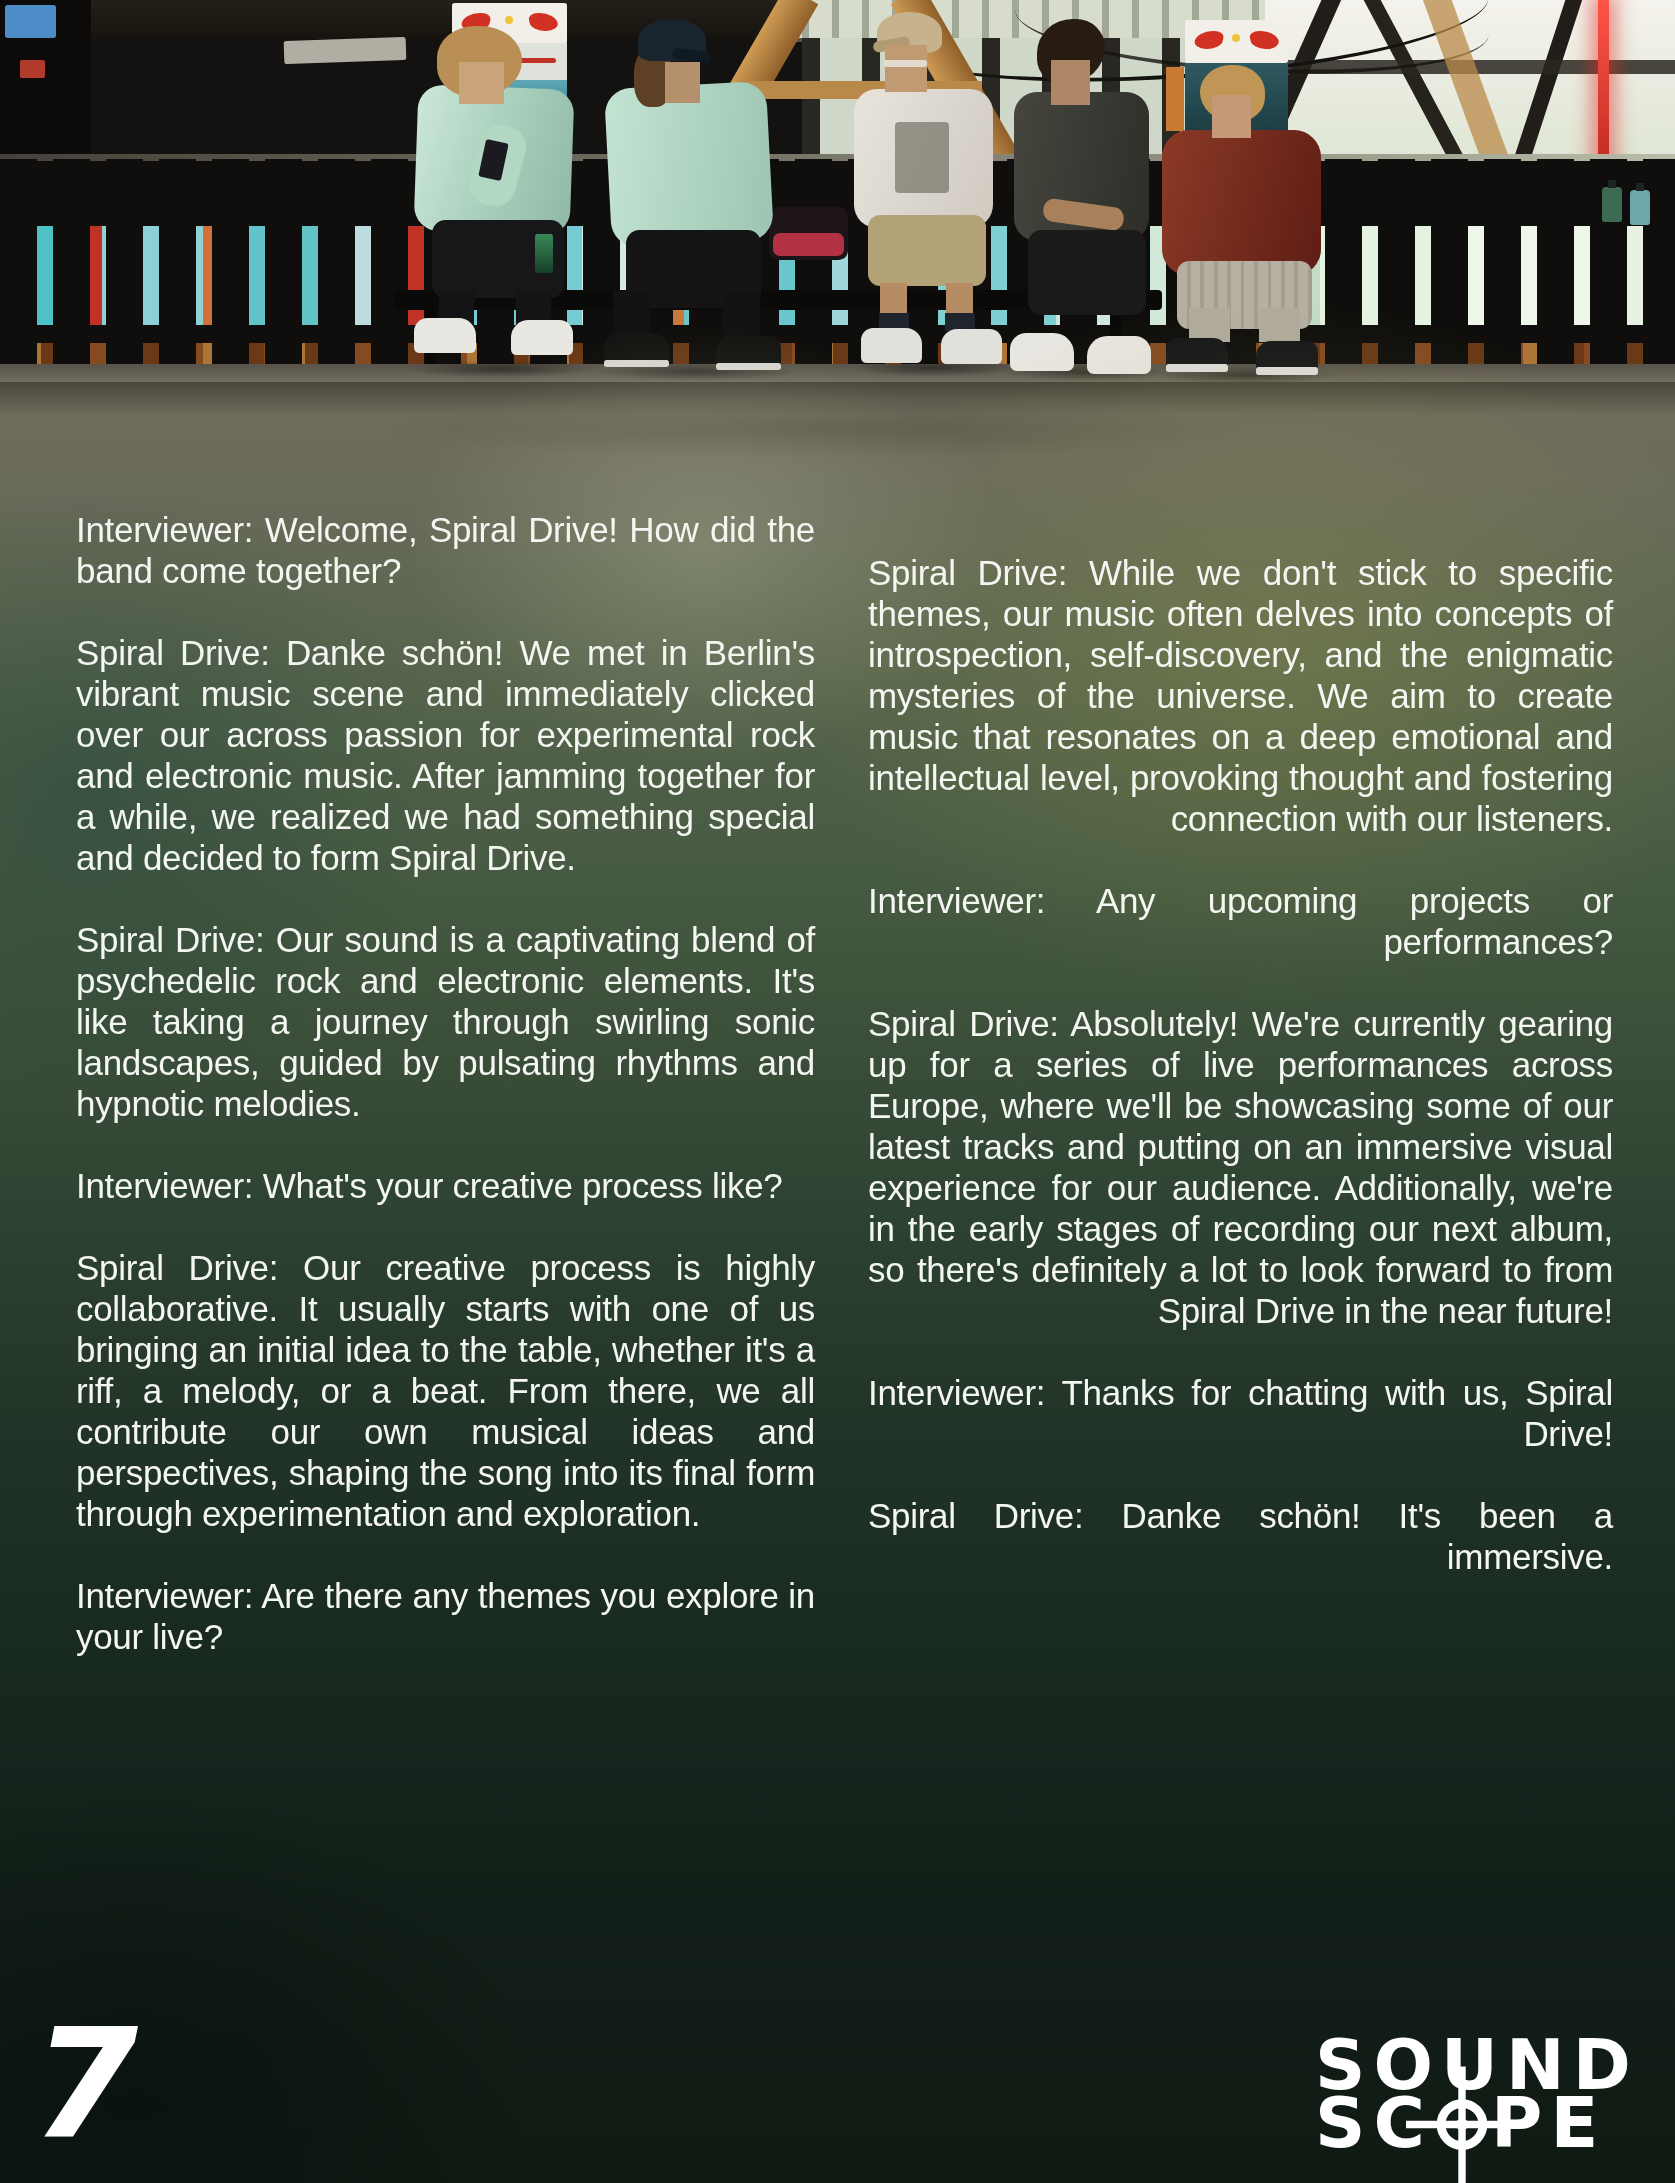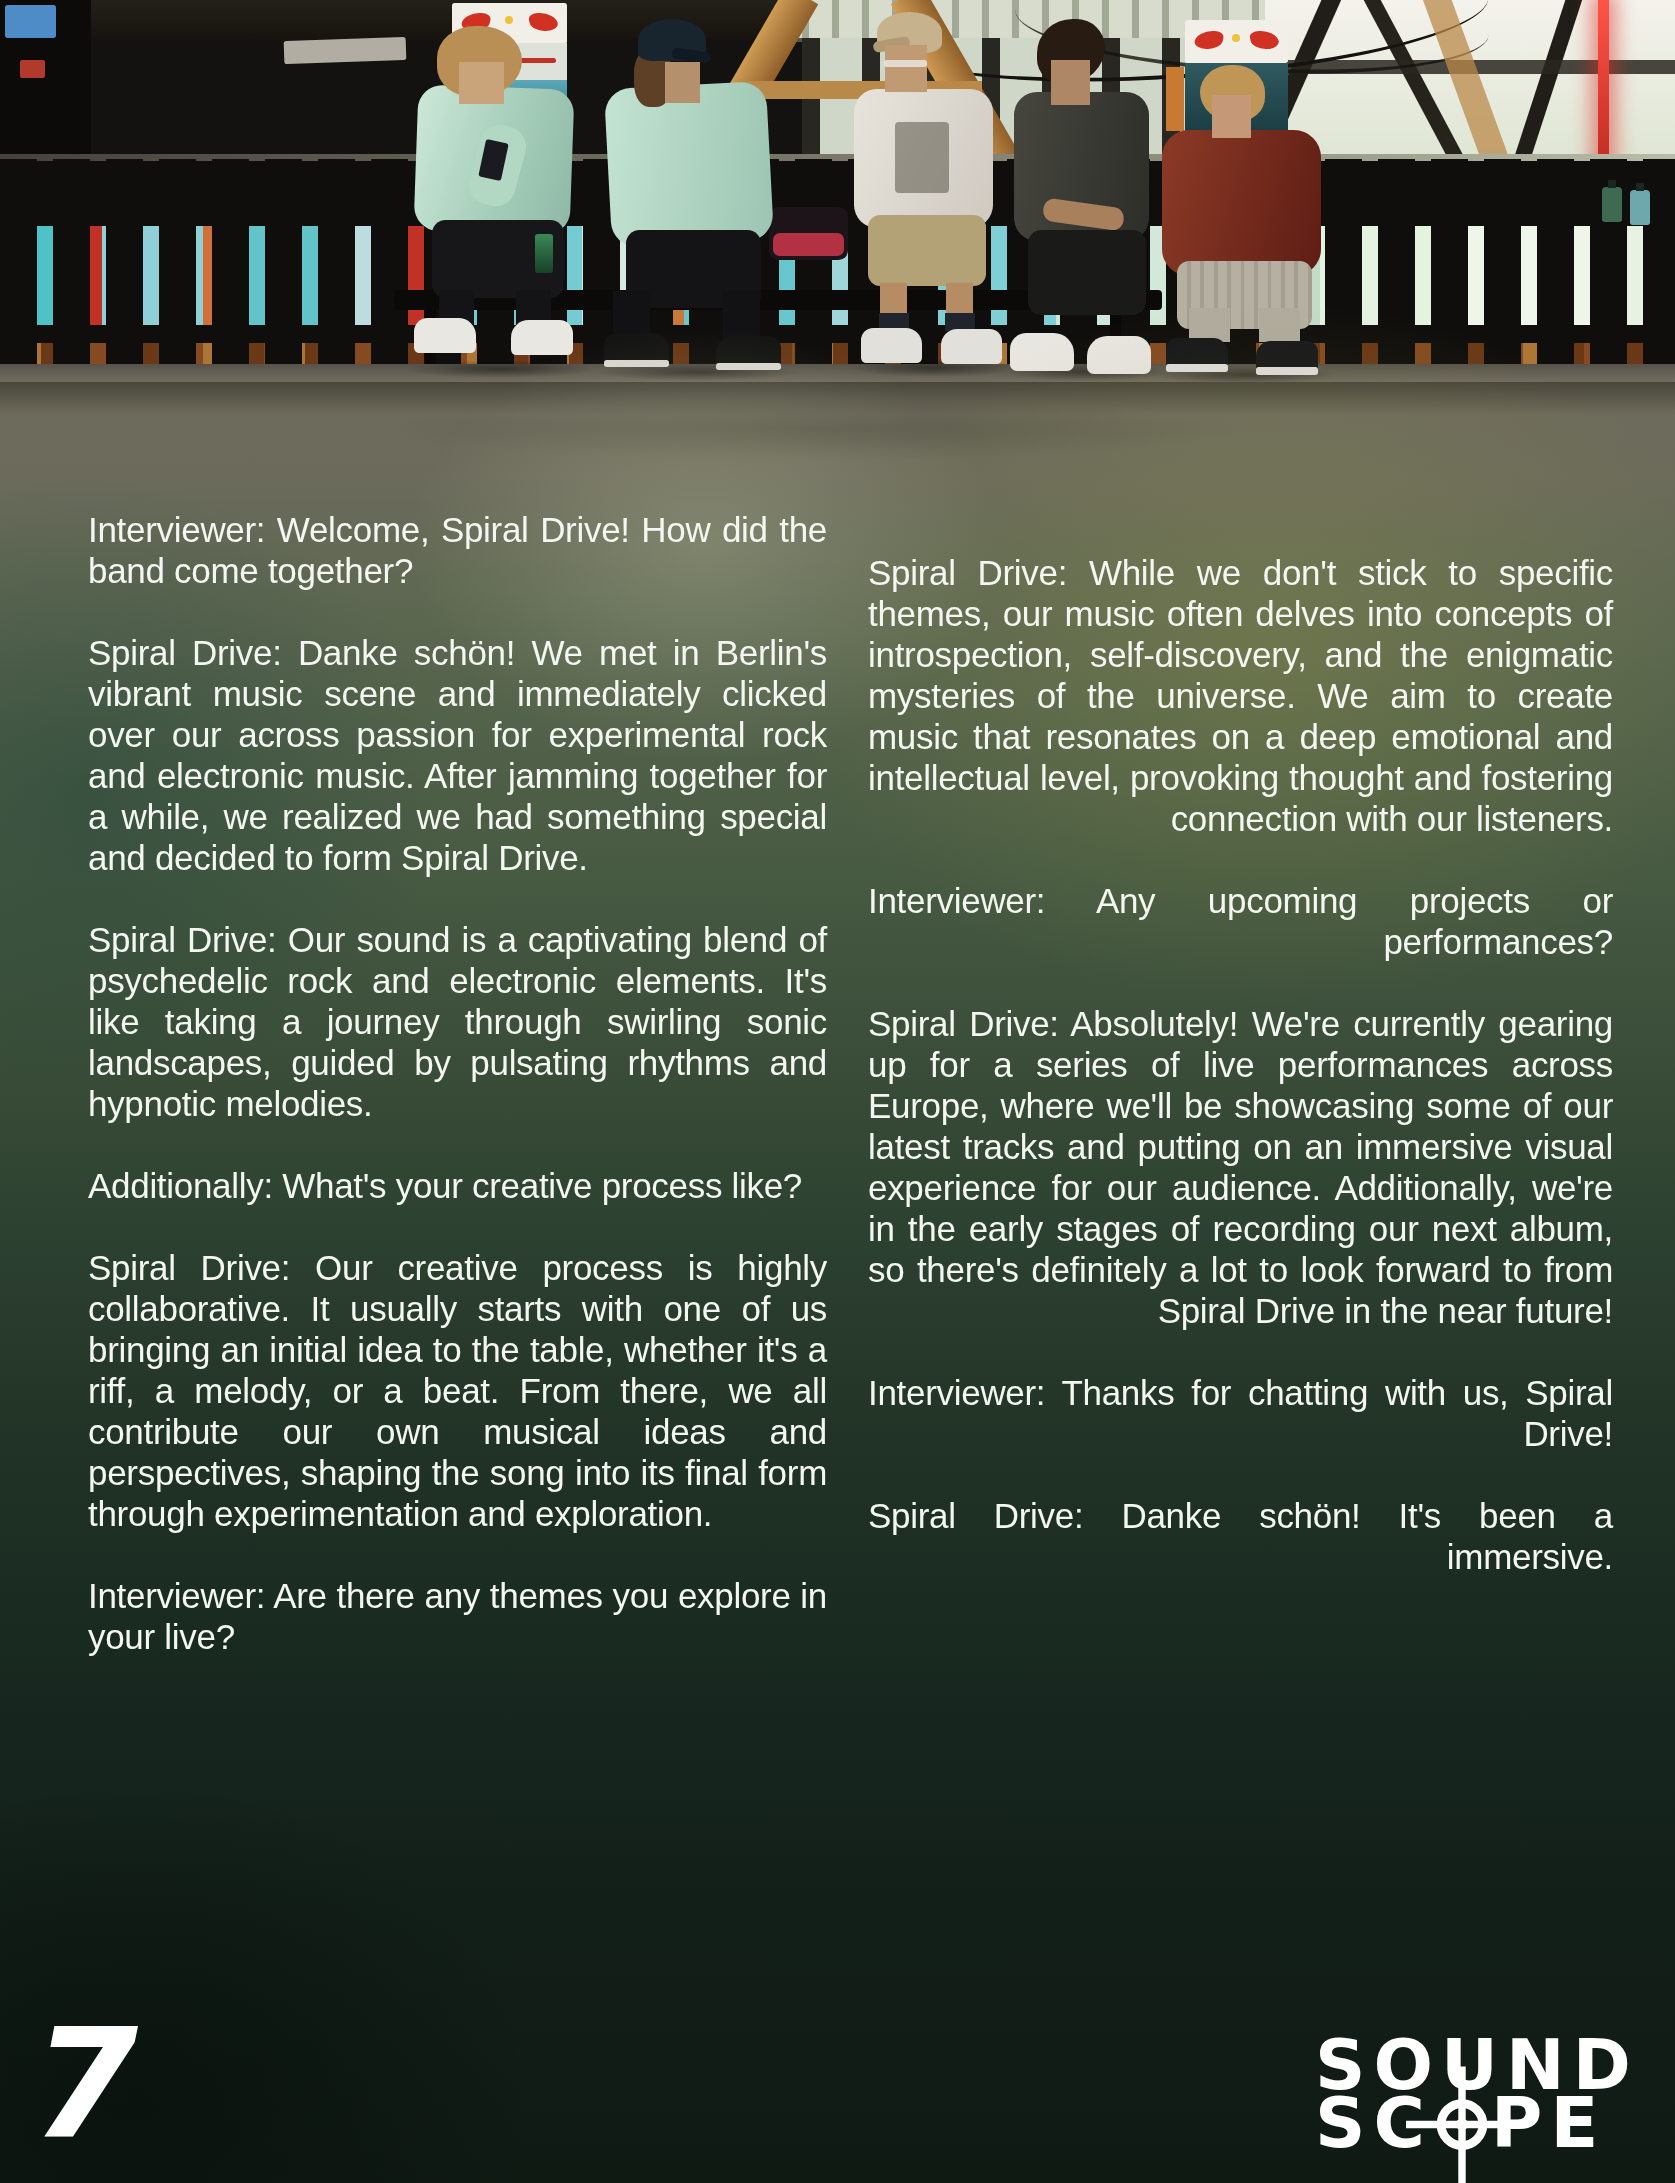--- a/index.html
+++ b/index.html
@@ -166,21 +166,21 @@
 
   .floor-shadow { left:0; top:382px; width:1676px; height:32.5px;
     background:linear-gradient(180deg, rgba(15,13,10,.40), transparent); }
   .bench-shadow { left:379px; top:399px; width:867px; height:61px; border-radius:50%;
     background:radial-gradient(closest-side, rgba(18,18,8,.18), transparent); }
 
   
   .col { position:absolute; color:#f4f6f1; font-size:35px; line-height:41px;
     letter-spacing:-0.3px; text-align:justify; }
   .col p { margin:0 0 41px 0; }
-  .col-left { left:88px; top:509px; width:739px; }
+  .col-left { left:76px; top:509px; width:739px; }
   .col-right { left:868px; top:509px; width:745px; padding-top:43px; text-align-last:right; }
   .col-right p { text-align:justify; text-align-last:right; }
 
   
   .page-number { left:32.5px; top:2009px; font-family:"DejaVu Sans", sans-serif;
     font-weight:700; font-style:oblique; font-size:152px; line-height:1; color:#ffffff; }
 
   
   .logo { left:1315px; top:2036px; width:359px; color:#ffffff;
     font-family:"DejaVu Sans", sans-serif; font-weight:700; }
@@ -320,21 +320,21 @@
 
   <div class="tint olive abs"></div>
   <div class="tint light abs"></div>
   <div class="tint teal abs"></div>
   <div class="tint dark abs"></div>
 
   <div class="col col-left">
       <p>Interviewer: Welcome, Spiral Drive! How did the band come together?</p>
       <p>Spiral Drive: Danke schön! We met in Berlin's vibrant music scene and immediately clicked over our across passion for experimental rock and electronic music. After jamming together for a while, we realized we had something special and decided to form Spiral Drive.</p>
       <p>Spiral Drive: Our sound is a captivating blend of psychedelic rock and electronic elements. It's like taking a journey through swirling sonic landscapes, guided by pulsating rhythms and hypnotic melodies.</p>
-      <p>Additionally: What's your creative process like?</p>
+      <p>Interviewer: What's your creative process like?</p>
       <p>Spiral Drive: Our creative process is highly collaborative. It usually starts with one of us bringing an initial idea to the table, whether it's a riff, a melody, or a beat. From there, we all contribute our own musical ideas and perspectives, shaping the song into its final form through experimentation and exploration.</p>
       <p>Interviewer: Are there any themes you explore in your live?</p>
     </div>
   <div class="col col-right">
       <p>Spiral Drive: While we don't stick to specific themes, our music often delves into concepts of introspection, self-discovery, and the enigmatic mysteries of the universe. We aim to create music that resonates on a deep emotional and intellectual level, provoking thought and fostering connection with our listeners.</p>
       <p>Interviewer: Any upcoming projects or performances?</p>
       <p>Spiral Drive: Absolutely! We're currently gearing up for a series of live performances across Europe, where we'll be showcasing some of our latest tracks and putting on an immersive visual experience for our audience. Additionally, we're in the early stages of recording our next album, so there's definitely a lot to look forward to from Spiral Drive in the near future!</p>
       <p>Interviewer: Thanks for chatting with us, Spiral Drive!</p>
       <p>Spiral Drive: Danke schön! It's been a immersive.</p>
     </div>

